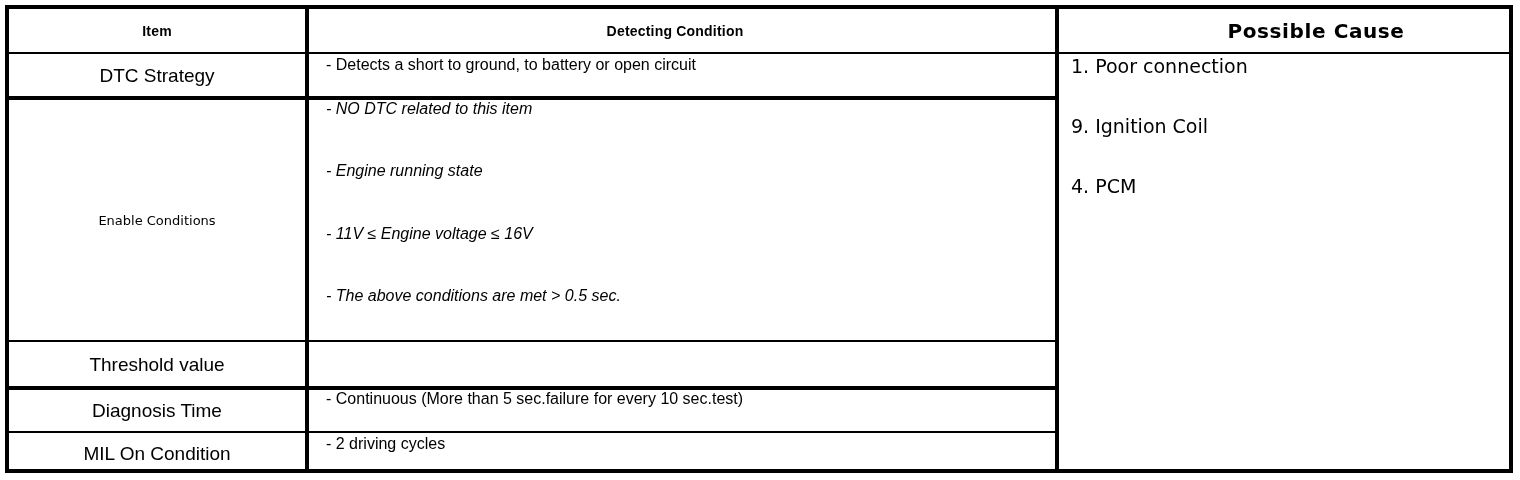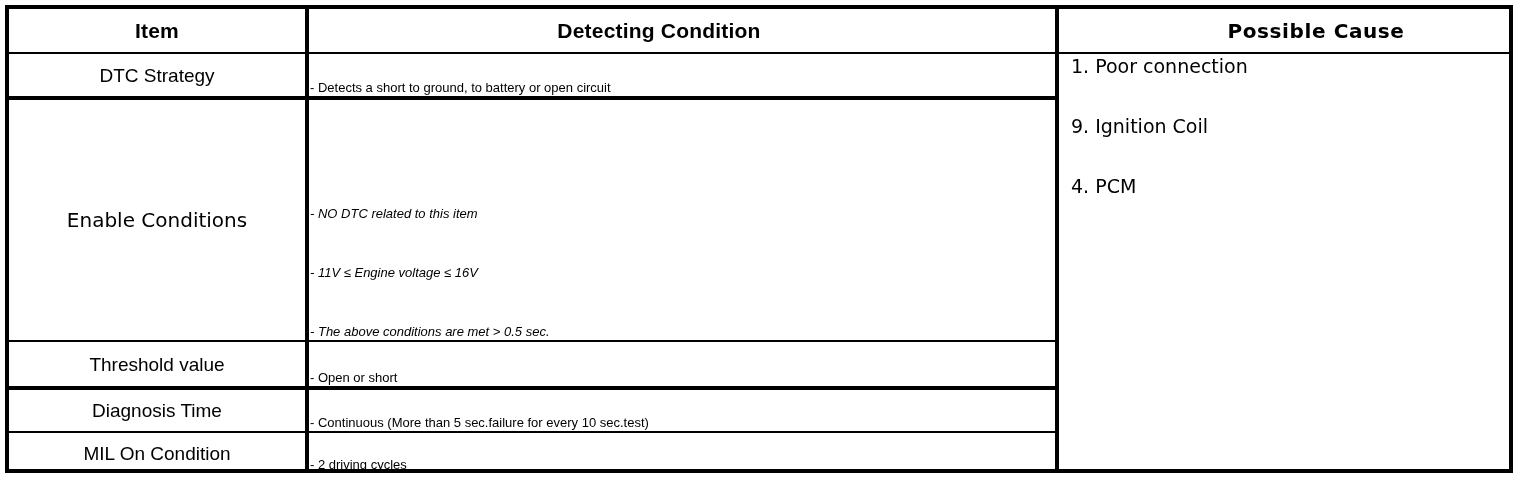--- a/index.html
+++ b/index.html
@@ -61,32 +61,32 @@
   #hr-enable   { top: 331px; }
   #hr-thresh   { top: 377px; }
   #hr-diag     { top: 422px; }
 
   
   .cell {
     position: absolute;
     box-sizing: border-box;
   }
   .col-item   { left: 0;      width: 296px; }
-  .col-detect { left: 300px;  width: 700px; }
+  .col-detect { left: 316px;  width: 700px; }
   .col-cause  { left: 1050px; width: 514px; }
 
   
   .header-cell {
     top: 0;
     height: 43px;
     display: flex;
     align-items: center;
     justify-content: center;
     font-weight: bold;
-    font-size: 21px;
+    font-size: 14px;
     letter-spacing: 0.2px;
   }
   .header-cell.narrow-face {
     font-family: "Liberation Sans", sans-serif;
     font-stretch: condensed;
   }
   .header-cell.geo-face {
     font-family: "DejaVu Sans", sans-serif;
     font-size: 20px;
     letter-spacing: 0.6px;
@@ -94,30 +94,30 @@
 
   
   .item-cell {
     display: flex;
     align-items: center;
     justify-content: center;
     font-size: 19px;
   }
   .item-cell.geo-face {
     font-family: "DejaVu Sans", sans-serif;
-    font-size: 20px;
+    font-size: 13px;
   }
 
   
   .detect-cell {
     display: flex;
     flex-direction: column;
-    justify-content: flex-end;
+    justify-content: flex-start;
     padding-left: 1px;
-    font-size: 13px;
+    font-size: 16px;
   }
 
   .cond-line {
     white-space: nowrap;
     line-height: 1.15;
   }
   .cond-spaced .cond-line { margin-bottom: 44px; font-style: italic; }
   .cond-spaced .cond-line:last-child { margin-bottom: 0; }
 
   
@@ -173,29 +173,27 @@
     <div class="cell col-item item-cell" id="item-dtc">DTC Strategy</div>
 
     <div class="cell col-detect detect-cell" id="detect-dtc">
       <div class="cond-line">-  Detects a short to ground, to battery or open circuit</div>
     </div>
 
     <div class="cell col-item item-cell geo-face" id="item-enable">Enable Conditions</div>
 
     <div class="cell col-detect detect-cell cond-spaced" id="detect-enable">
       <div class="cond-line">-  NO DTC related to this item</div>
+      <div class="cond-line">-  Engine running state</div>
       <div class="cond-line">-  11V ≤ Engine voltage ≤ 16V</div>
       <div class="cond-line">-  The above conditions are met &gt; 0.5 sec.</div>
     </div>
 
     <div class="cell col-item item-cell" id="item-thresh">Threshold value</div>
 
-    <div class="cell col-detect detect-cell" id="detect-thresh">
-      <div class="cond-line">-  Open or short</div>
-    </div>
 
     <div class="cell col-item item-cell" id="item-diag">Diagnosis Time</div>
 
     <div class="cell col-detect detect-cell" id="detect-diag">
       <div class="cond-line">-  Continuous (More than 5 sec.failure for every 10 sec.test)</div>
     </div>
 
     <div class="cell col-item item-cell" id="item-mil">MIL On Condition</div>
 
     <div class="cell col-detect detect-cell" id="detect-mil">

